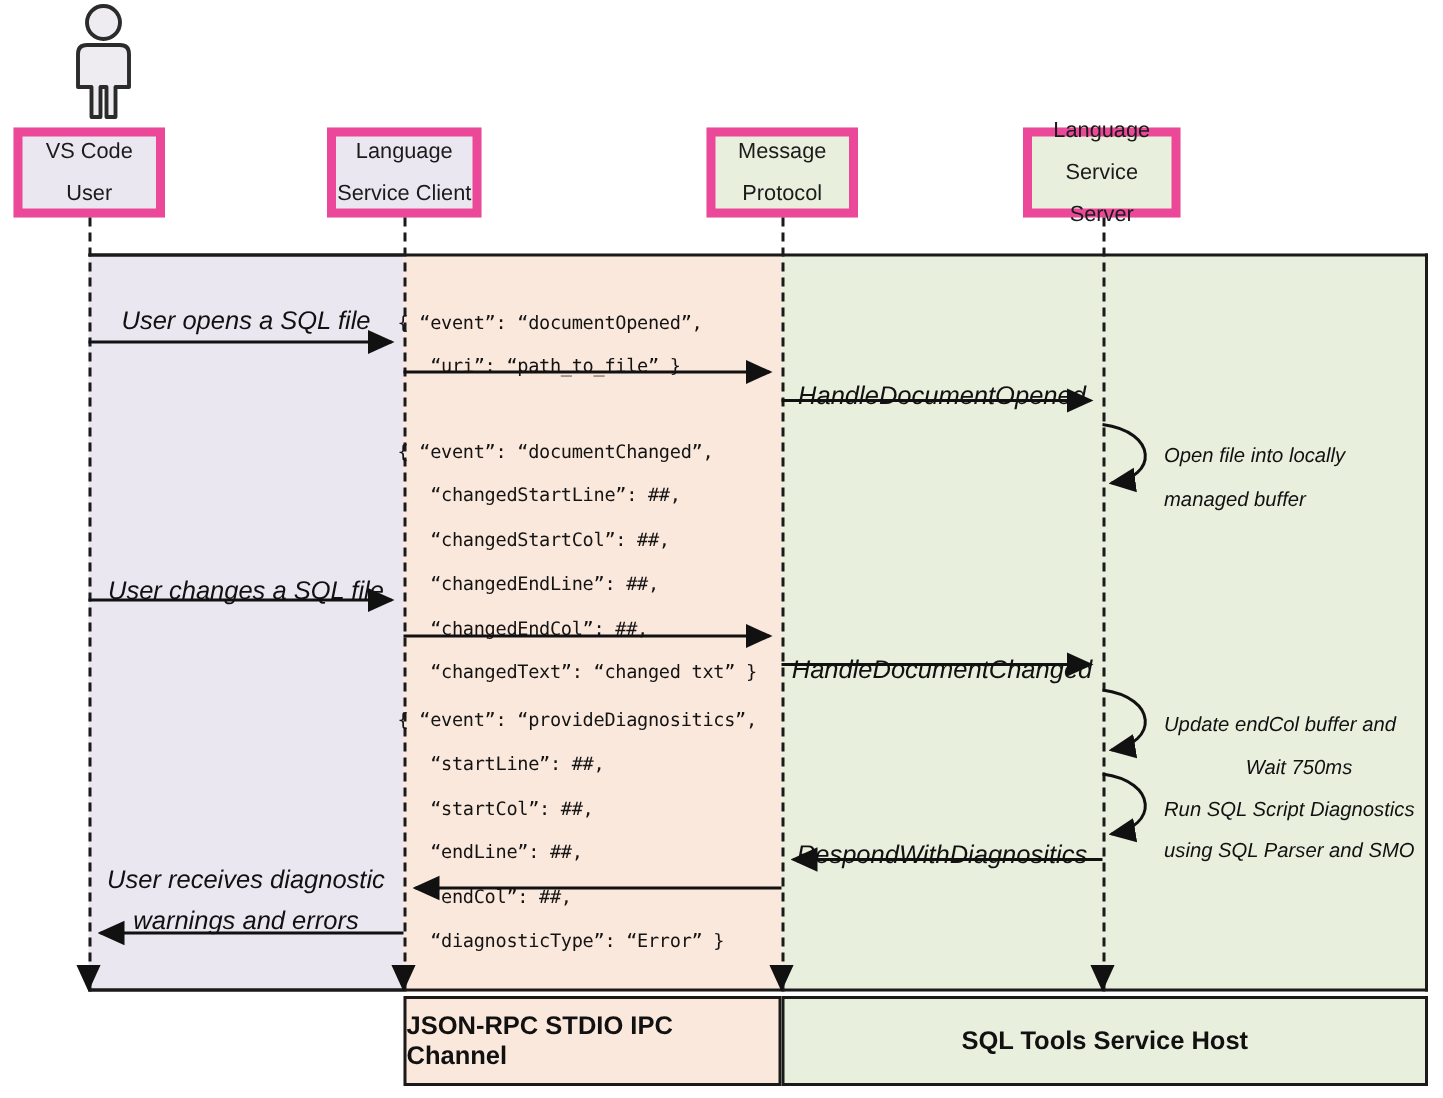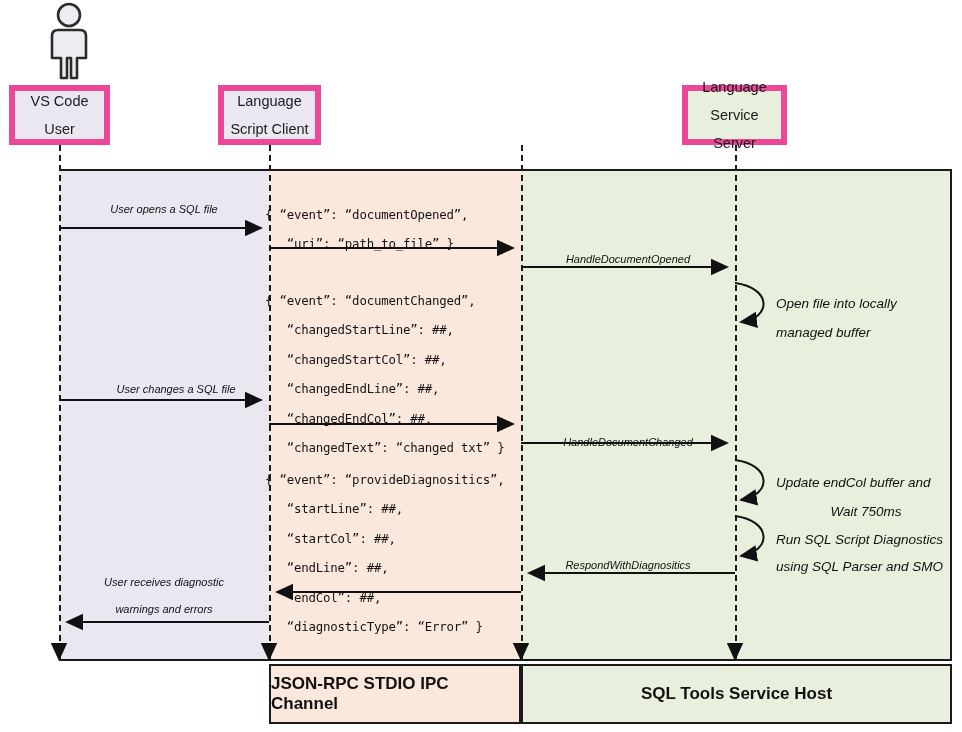--- a/index.html
+++ b/index.html
@@ -23,21 +23,21 @@
 
   .actor{position:absolute;}
 
   .footer-cell{position:absolute;box-sizing:border-box;border:2px solid #1a1a1a;
     display:flex;align-items:center;justify-content:center;
     font-size:17px;font-weight:bold;color:#111;}
   .footer-vscode{background:#eae7f1;}
   .footer-ipc{background:#fbe8dc;}
   .footer-host{background:#e9efdd;}
 
-  .msg-label{position:absolute;font-style:italic;font-size:11px;color:#111;
+  .msg-label{position:absolute;font-style:italic;font-size:17px;color:#111;
     text-align:center;line-height:1.55;white-space:nowrap;}
   .note-label{position:absolute;font-style:italic;font-size:13.5px;color:#111;
     line-height:2.0;white-space:nowrap;}
 
   .json-block{position:absolute;font-family:"DejaVu Sans Mono",monospace;
     font-size:12.4px;line-height:2.37;color:#141414;white-space:pre;letter-spacing:-0.2px;}
 
   svg.overlay{position:absolute;left:0;top:0;width:962px;height:732px;pointer-events:none;}
 </style>
 </head>
@@ -54,21 +54,25 @@
       <circle cx="35" cy="13" r="11" fill="#eeecf1" stroke="#2b2b2b" stroke-width="2.6"></circle>
       <path d="M18 34 q0 -6 6 -6 h22 q6 0 6 6 v22 h-9 v20 h-6 v-20 h-4 v20 h-6 v-20 h-9 z" fill="#eeecf1" stroke="#2b2b2b" stroke-width="2.6" stroke-linejoin="round"></path>
     </svg>
   </div>
 
   <div class="lifeline-box pale" style="left:9px;top:85px;width:101px;height:60px;">
     <span>VS Code User</span>
   </div>
   <div class="lifeline-box pale" style="left:218px;top:85px;width:103px;height:60px;">
     <span>Language</span>
-    <span>Script Client</span>
+    <span>Service Client</span>
+  </div>
+  <div class="lifeline-box green" style="left:471px;top:85px;width:101px;height:60px;">
+    <span>Message</span>
+    <span>Protocol</span>
   </div>
   <div class="lifeline-box green" style="left:682px;top:85px;width:105px;height:60px;">
     <span>Language</span>
     <span>Service Server</span>
   </div>
 
   <div class="lifeline" style="left:59px;top:145px;height:516px;"></div>
   <div class="lifeline" style="left:269px;top:145px;height:516px;"></div>
   <div class="lifeline" style="left:521px;top:145px;height:516px;"></div>
   <div class="lifeline" style="left:735px;top:145px;height:516px;"></div>
@@ -110,21 +114,21 @@
 
       <line x1="59" y1="645" x2="59" y2="659" marker-end="url(#ah)"></line>
       <line x1="269" y1="645" x2="269" y2="659" marker-end="url(#ah)"></line>
       <line x1="521" y1="645" x2="521" y2="659" marker-end="url(#ah)"></line>
       <line x1="735" y1="645" x2="735" y2="659" marker-end="url(#ah)"></line>
     </g>
   </svg>
 
   <div class="msg-label" style="left:59px;top:201px;width:210px;">User opens a SQL file</div>
   <div class="msg-label" style="left:521px;top:251px;width:214px;">HandleDocumentOpened</div>
-  <div class="msg-label" style="left:71px;top:381px;width:210px;">User changes a SQL file</div>
+  <div class="msg-label" style="left:59px;top:381px;width:210px;">User changes a SQL file</div>
   <div class="msg-label" style="left:521px;top:434px;width:214px;">HandleDocumentChanged</div>
   <div class="msg-label" style="left:521px;top:557px;width:214px;">RespondWithDiagnositics</div>
   <div class="msg-label" style="left:59px;top:574px;width:210px;">User receives diagnostic</div>
   <div class="msg-label" style="left:59px;top:601px;width:210px;">warnings and errors</div>
 
   <div class="note-label" style="left:776px;top:290px;text-align:center;">Open file into locally</div>
   <div class="note-label" style="left:776px;top:319px;">managed buffer</div>
   <div class="note-label" style="left:776px;top:469px;">Update endCol buffer and</div>
   <div class="note-label" style="left:776px;top:498px;width:180px;text-align:center;">Wait 750ms</div>
   <div class="note-label" style="left:776px;top:526px;">Run SQL Script Diagnostics</div>

